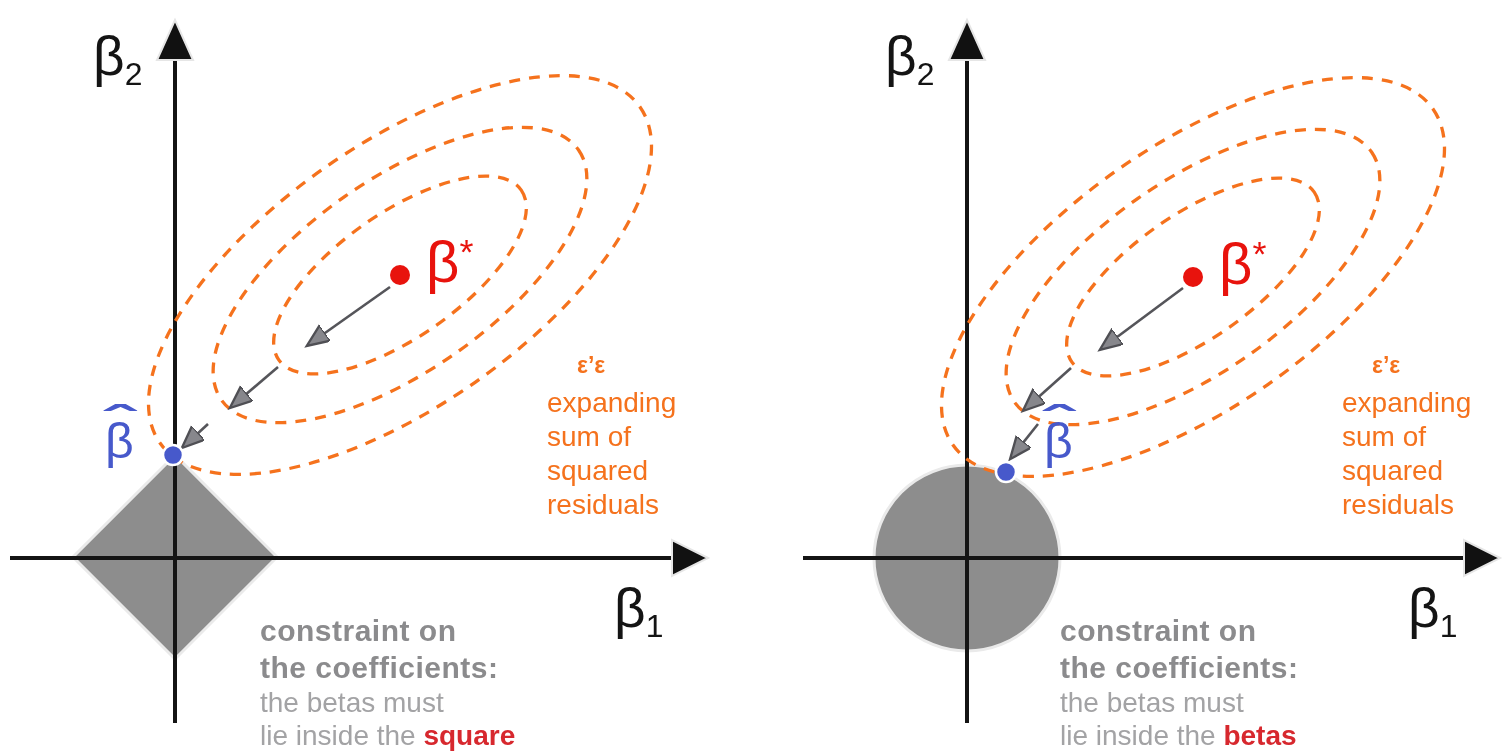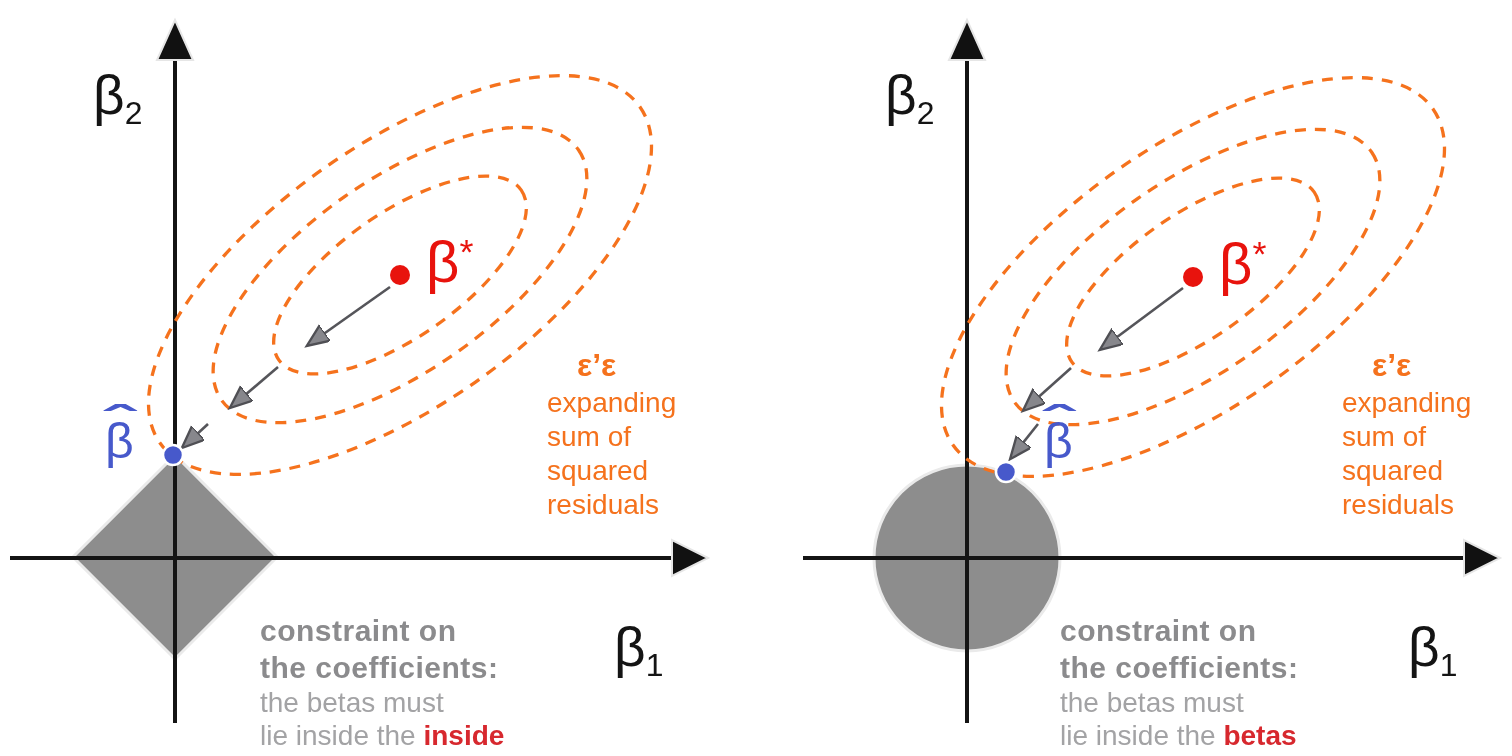--- a/index.html
+++ b/index.html
@@ -3,36 +3,36 @@
 <meta charset="utf-8">
 <style>
   html,body{margin:0;padding:0;}
   body{
     width:1512px;height:756px;position:relative;background:#ffffff;
     overflow:hidden;font-family:"Liberation Sans", sans-serif;
   }
   #diagram-svg{position:absolute;left:0;top:0;z-index:0;}
   .label{position:absolute;z-index:2;white-space:nowrap;}
 
-  .axis-label{font-size:55px;color:#141414;letter-spacing:0;margin-top:39px;}
+  .axis-label{font-size:55px;color:#141414;letter-spacing:0;}
   .axis-label .sub{font-size:0.58em;vertical-align:-0.32em;}
 
   .beta-star{font-size:58px;color:#e8130d;font-weight:normal;}
   .beta-star .sup{font-size:0.62em;vertical-align:0.5em;}
 
   .beta-hat{font-size:50px;color:#4759cb;}
   .bhat{position:relative;display:inline-block;}
   .bhat .hat{
     position:absolute;left:50%;top:-0.26em;
     transform:translateX(-50%) scale(2.2,0.95);
     font-size:0.85em;font-weight:bold;line-height:1;
   }
 
   .eps-block{color:#f5721d;font-size:28px;line-height:34px;}
-  .eps-symbol{font-size:32px;font-weight:bold;margin-left:30px;margin-bottom:4px;}
+  .eps-symbol{font-size:23px;font-weight:bold;margin-left:30px;margin-bottom:4px;}
 
   .constraint-block{font-size:28px;line-height:33px;color:#a3a3a5;}
   .constraint-head{font-size:30px;line-height:37px;color:#8b8b8d;font-weight:bold;letter-spacing:0.5px;}
   .shape-word{color:#d7282e;font-weight:bold;}
 </style>
 </head>
 <body>
 
 <svg id="diagram-svg" width="1512" height="756" viewBox="0 0 1512 756">
   <defs>
@@ -108,21 +108,21 @@
   <div class="eps-symbol">ε’ε</div>
   <div>expanding</div>
   <div>sum of</div>
   <div>squared</div>
   <div>residuals</div>
 </div>
 <div class="label constraint-block" style="left:260px;top:612px">
   <div class="constraint-head">constraint on</div>
   <div class="constraint-head">the coefficients:</div>
   <div>the betas must</div>
-  <div><span>lie inside the </span><span class="shape-word">inside</span></div>
+  <div><span>lie inside the </span><span class="shape-word">square</span></div>
 </div>
 
 <div class="label axis-label" style="left:885px;top:24px">
   <span>β</span><span class="sub">2</span>
 </div>
 <div class="label axis-label" style="left:1408px;top:576px">
   <span>β</span><span class="sub">1</span>
 </div>
 <div class="label beta-star" style="left:1219px;top:230px">
   <span>β</span><span class="sup">*</span>

